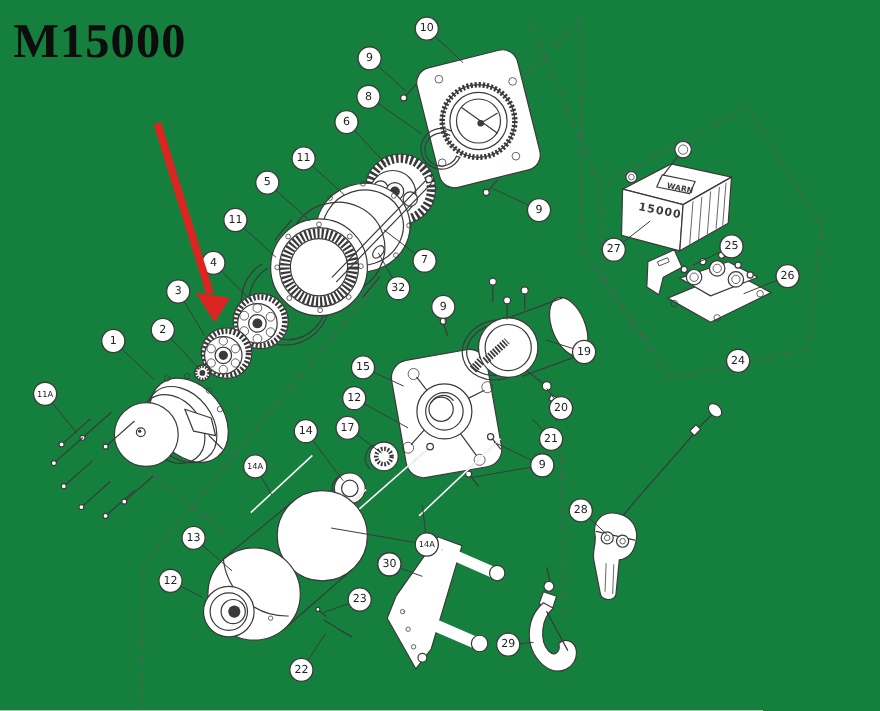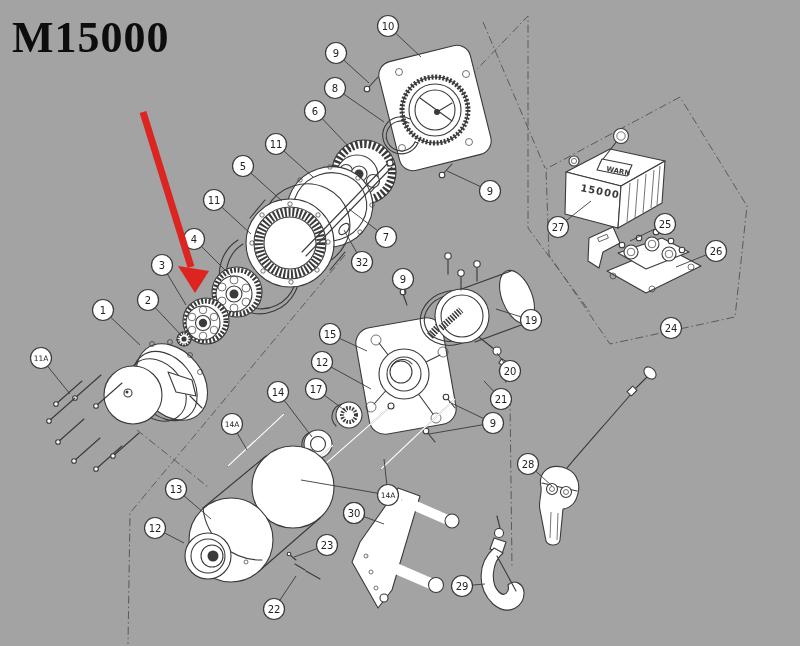--- a/index.html
+++ b/index.html
@@ -1,16 +1,16 @@
 <!DOCTYPE html>
 <html><head>
 <meta charset="utf-8">
 <style>
   html,body{margin:0;padding:0;background:#fff;}
-  .canvas{position:relative;width:800px;height:646px;background:#a3a3a3;overflow:hidden;
+  .canvas{position:relative;width:800px;height:646px;background:#15803d;overflow:hidden;
           font-family:"DejaVu Sans",sans-serif;}
   .title{position:absolute;left:12px;top:12px;font-family:"Liberation Serif",serif;
          font-weight:700;font-size:44px;color:#0d0d0d;letter-spacing:1px;}
   svg{position:absolute;left:0;top:0;}
   .ln{fill:none;stroke:#3a3a3a;stroke-width:1.1;stroke-linecap:round;stroke-linejoin:round;}
   .fw{fill:#ffffff;stroke:#3a3a3a;stroke-width:1.1;stroke-linejoin:round;}
   .thin{fill:none;stroke:#3a3a3a;stroke-width:0.7;}
   .dashdot{fill:none;stroke:#5a5a5a;stroke-width:1;stroke-dasharray:8 3 1.5 3;}
   .teeth{fill:none;stroke:#3a3a3a;}
   .dk{fill:#3a3a3a;stroke:none;}

